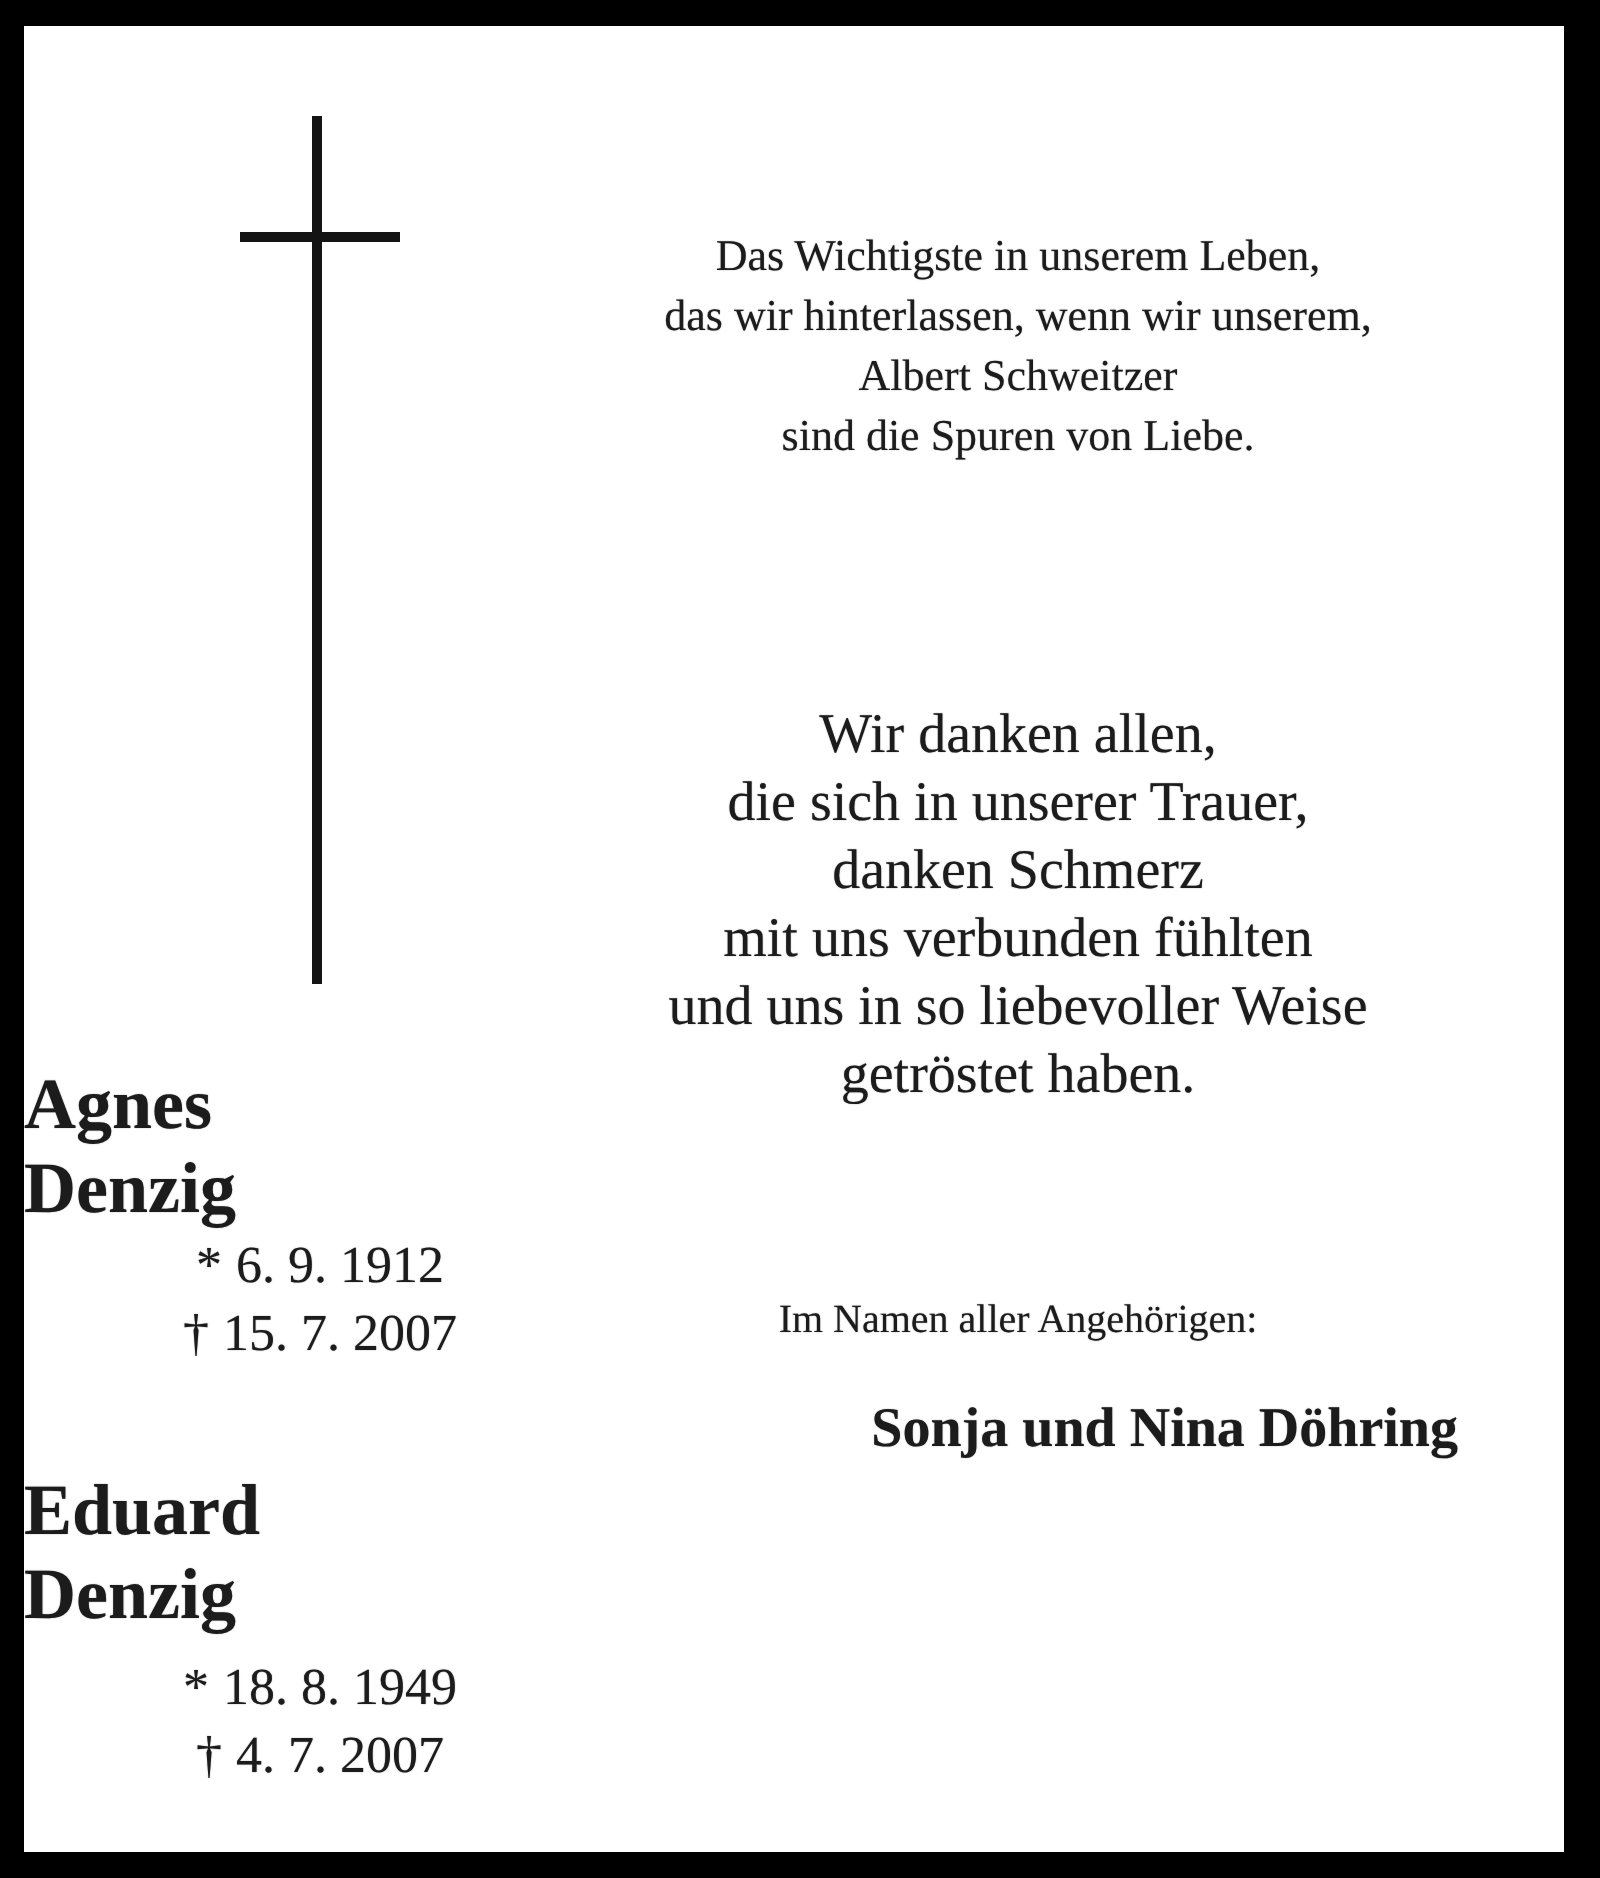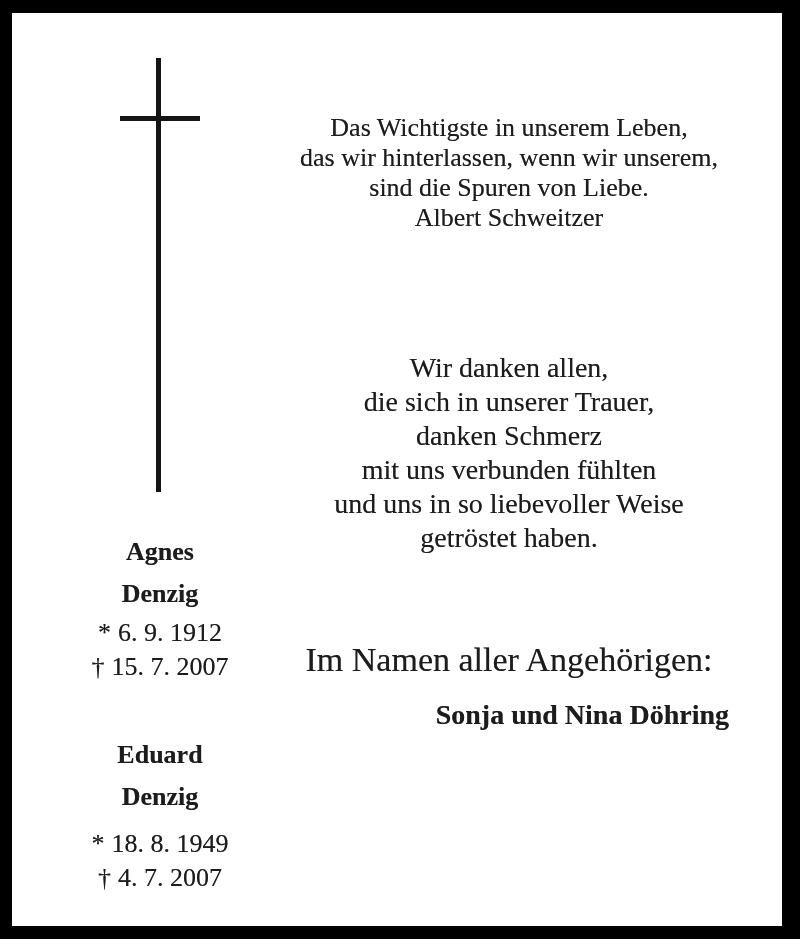--- a/index.html
+++ b/index.html
@@ -42,22 +42,21 @@
   }
   
   .left-col {
     position: absolute;
     left: 0; top: 0;
     width: 296px; height: 913px;
   }
   .name-block {
     position: absolute;
     left: 0; width: 100%;
-    text-align: center;
-    font-size: 26px;
+    font-size: 36px;
     line-height: 42px;
     font-weight: bold;
   }
   .name-1 { top: 518px; }
   .name-2 { top: 721px; }
   .dates-block {
     position: absolute;
     left: 0; width: 100%;
     text-align: center;
     font-size: 26px;
@@ -69,35 +68,35 @@
   
   .right-col {
     position: absolute;
     left: 277px; top: 0;
     width: 440px; height: 913px;
   }
   .quote-block {
     position: absolute;
     top: 100px; left: 0; width: 100%;
     text-align: center;
-    font-size: 26px;
+    font-size: 22px;
     line-height: 30px;
   }
   .thanks-block {
     position: absolute;
     top: 338px; left: 0; width: 100%;
     text-align: center;
     font-size: 28px;
     line-height: 34px;
   }
   .in-name-line {
     position: absolute;
     top: 630px; left: 0; width: 100%;
     text-align: center;
-    font-size: 34px;
+    font-size: 20px;
     line-height: 34px;
   }
   .family-line {
     position: absolute;
     top: 685px; left: 0; width: 100%;
     text-align: right;
     font-size: 28px;
     line-height: 34px;
     font-weight: bold;
   }
@@ -152,22 +151,22 @@
         </div>
       </div>
 
     </div>
 
     <div class="right-col">
 
       <div class="quote-block">
         <div>Das Wichtigste in unserem Leben,</div>
         <div>das wir hinterlassen, wenn wir unserem,</div>
+        <div>Albert Schweitzer</div>
         <div>sind die Spuren von Liebe.</div>
-        <div>Albert Schweitzer</div>
       </div>
 
       <div class="thanks-block">
         <div>Wir danken allen,</div>
         <div>die sich in unserer Trauer,</div>
         <div>danken Schmerz</div>
         <div>mit uns verbunden fühlten</div>
         <div>und uns in so liebevoller Weise</div>
         <div>getröstet haben.</div>
       </div>

